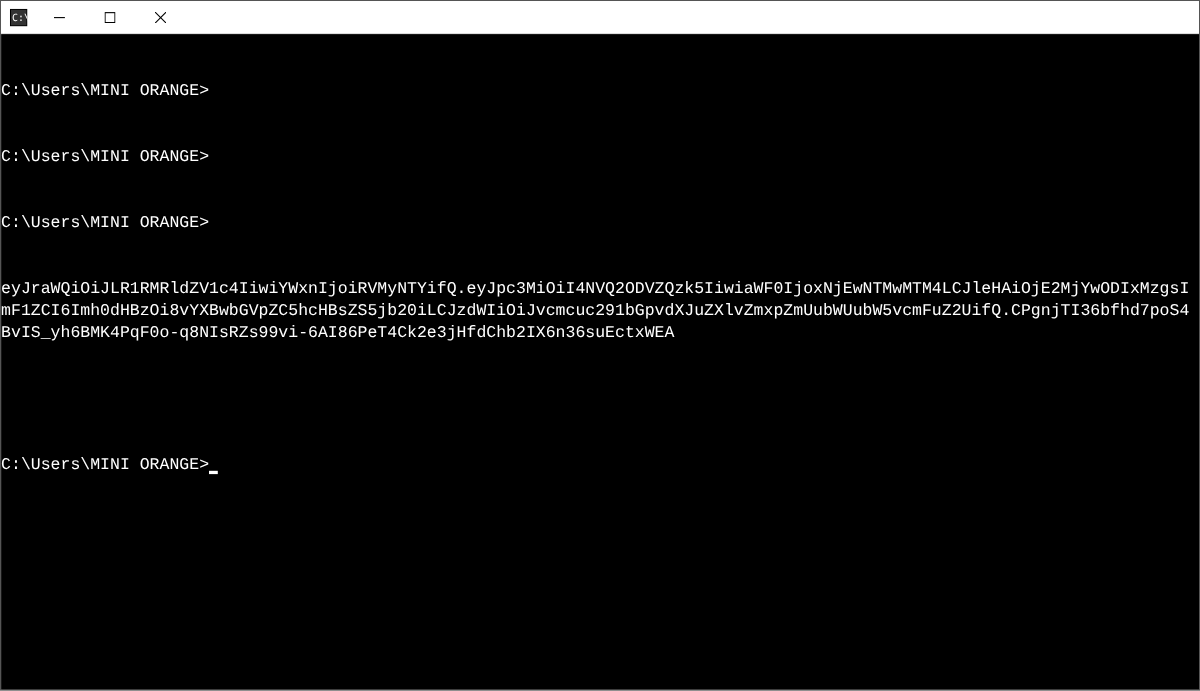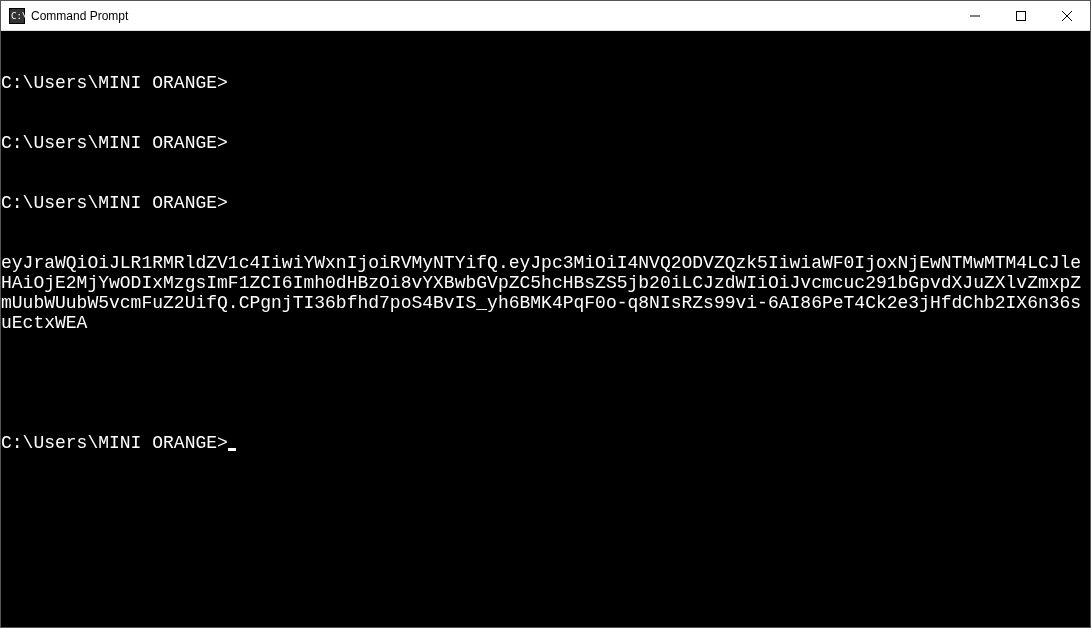--- a/index.html
+++ b/index.html
@@ -59,21 +59,21 @@
       justify-content: center;
       cursor: pointer;
       font-size: 10px;
       color: #000;
     }
     .terminal {
       flex: 1;
       background: #000000;
       color: #ffffff;
       font-family: Consolas, 'Courier New', monospace;
-      font-size: 18px;
+      font-size: 15px;
       line-height: 20px;
       padding: 2px 0 2px 0;
       overflow: hidden;
       white-space: pre;
       word-break: break-all;
     }
     .terminal-line {
       white-space: pre-wrap;
       word-break: break-all;
     }
@@ -98,21 +98,20 @@
 
 <div class="window">
   <div class="titlebar">
     <div class="titlebar-icon">
       <svg viewBox="0 0 16 16">
         <rect x="0" y="0" width="16" height="16" fill="#000"></rect>
         <rect x="1" y="1" width="14" height="14" fill="#333"></rect>
         <text x="2" y="11" font-size="9" fill="#fff" font-family="monospace">C:\</text>
       </svg>
     </div>
-    <div class="titlebar-title">Command Prompt</div>
     <div class="titlebar-controls">
       <div class="titlebar-button">
         <svg width="10" height="10" viewBox="0 0 10 10">
             <line x1="0" y1="5" x2="10" y2="5" stroke="#000" stroke-width="1"></line>
           </svg>
       </div>
       <div class="titlebar-button">
         <svg width="10" height="10" viewBox="0 0 10 10">
             <rect x="0.5" y="0.5" width="9" height="9" fill="none" stroke="#000" stroke-width="1"></rect>
           </svg>

